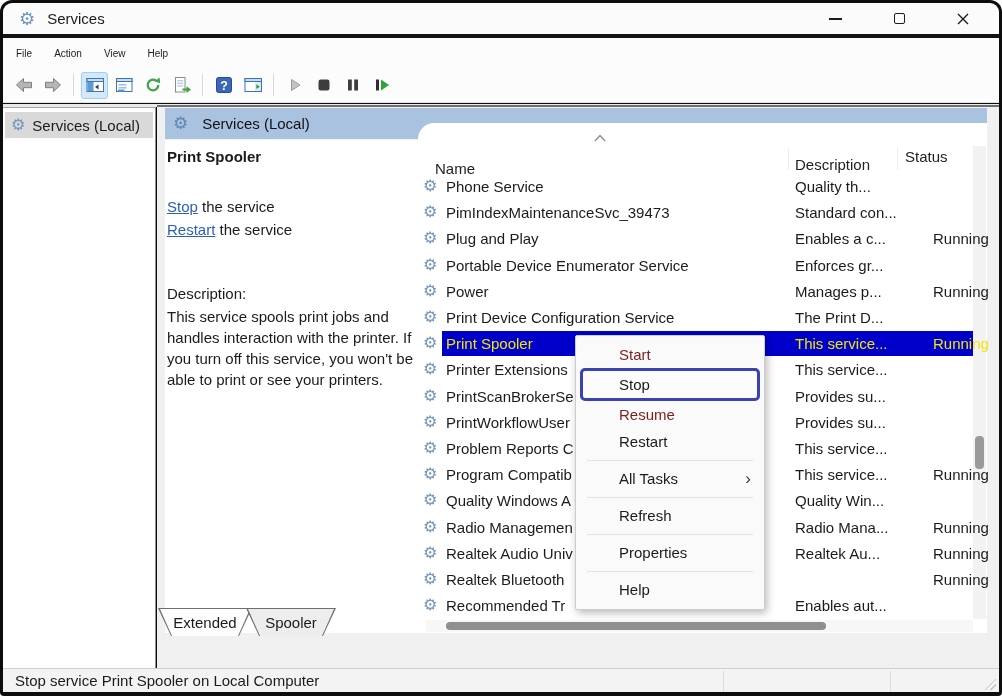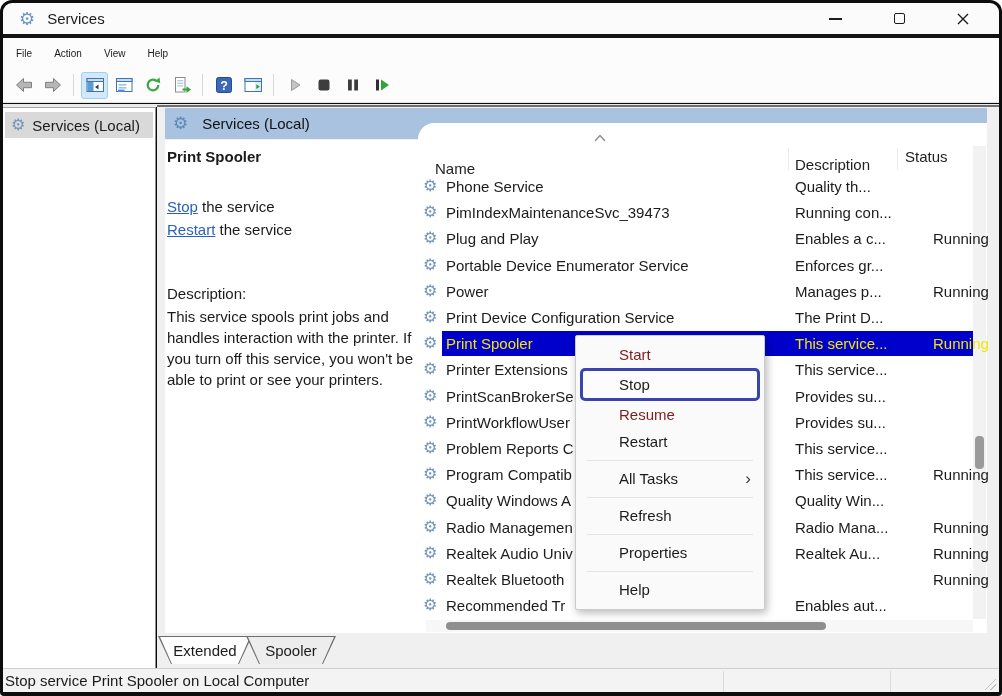--- a/index.html
+++ b/index.html
@@ -59,27 +59,27 @@
   .lrow .ds{position:absolute;left:377px;top:4px;white-space:nowrap;}
   .lrow .st{position:absolute;left:487px;top:4px;white-space:nowrap;margin-left:28px;}
   .selbar{position:absolute;left:24px;top:0;width:531px;height:25px;background:var(--selection-bg);}
   .lrow.sel .nm,.lrow.sel .ds,.lrow.sel .st{color:var(--selection-text);z-index:2;}
   .lrow span{z-index:2;}
   .vscroll{position:absolute;left:555px;top:23px;width:13px;height:473px;background:#f2f2f2;}
   .vthumb{position:absolute;left:2px;top:290px;width:9px;height:33px;background:#9a9a9a;border-radius:4px;}
   .hscroll{position:absolute;left:8px;top:497px;width:547px;height:12px;background:#f7f7f7;}
   .hthumb{position:absolute;left:20px;top:2px;width:380px;height:8px;background:#8f8f8f;border-radius:4px;}
   
-  .tab{position:absolute;top:636px;height:28px;}
+  .tab{position:absolute;top:608px;height:28px;}
   .tab .outer{position:absolute;inset:0;clip-path:polygon(0 0,100% 0,calc(100% - 13px) 100%,13px 100%);background:#6e6e6e;}
   .tab .inner{position:absolute;inset:0;clip-path:polygon(2px 1px,calc(100% - 2px) 1px,calc(100% - 14px) 100%,14px 100%);background:#ededed;display:flex;align-items:center;justify-content:center;font-size:15px;}
   .tab.activeTab .inner{background:#fdfdfd;}
   
   .statusbar{left:3px;top:668px;width:996px;height:24px;background:#f3f3f3;border-top:1px solid #cfcfcf;display:flex;align-items:center;}
-  .status-text{margin-left:2px;font-size:15px;}
+  .status-text{margin-left:12px;font-size:15px;}
   .status-sep{position:absolute;top:2px;width:1px;height:21px;background:#dcdcdc;}
   .grip{position:absolute;right:3px;bottom:2px;width:12px;height:12px;background:
     linear-gradient(135deg,transparent 50%,#c5c5c5 50%,#c5c5c5 58%,transparent 58%,transparent 72%,#c5c5c5 72%,#c5c5c5 80%,transparent 80%);}
   
   .cmenu{left:575px;top:335px;width:190px;background:#fafafa;border:1px solid #cccccc;border-radius:2px;
     box-shadow:2px 3px 9px rgba(0,0,0,.28);padding:5px 0 6px 0;z-index:40;}
   .cm-item{position:relative;height:27px;line-height:27px;padding-left:43px;font-size:15px;color:#1b1b1b;cursor:default;}
   .cm-item.disabled{color:#7f1d1d;}
   .cm-item.hl{height:33px;line-height:27px;margin:0 4px;border:3px solid var(--menu-highlight-border);border-radius:5px;padding-left:36px;background:#fcfcfc;}
   .cm-arrow{position:absolute;right:13px;top:0;font-size:17px;color:#3a3a3a;}
@@ -262,21 +262,21 @@
       <div class="rows" id="rows">
           <div class="lrow" style="top: 0px;">
             <span class="gear">⚙</span>
             <span class="nm">Phone Service</span>
             <span class="ds">Quality th...</span>
             <span class="st"></span>
           </div>
           <div class="lrow" style="top: 26.2px;">
             <span class="gear">⚙</span>
             <span class="nm">PimIndexMaintenanceSvc_39473</span>
-            <span class="ds">Running con...</span>
+            <span class="ds">Standard con...</span>
             <span class="st"></span>
           </div>
           <div class="lrow" style="top: 52.4px;">
             <span class="gear">⚙</span>
             <span class="nm">Plug and Play</span>
             <span class="ds">Enables a c...</span>
             <span class="st">Running</span>
           </div>
           <div class="lrow" style="top: 78.6px;">
             <span class="gear">⚙</span>

